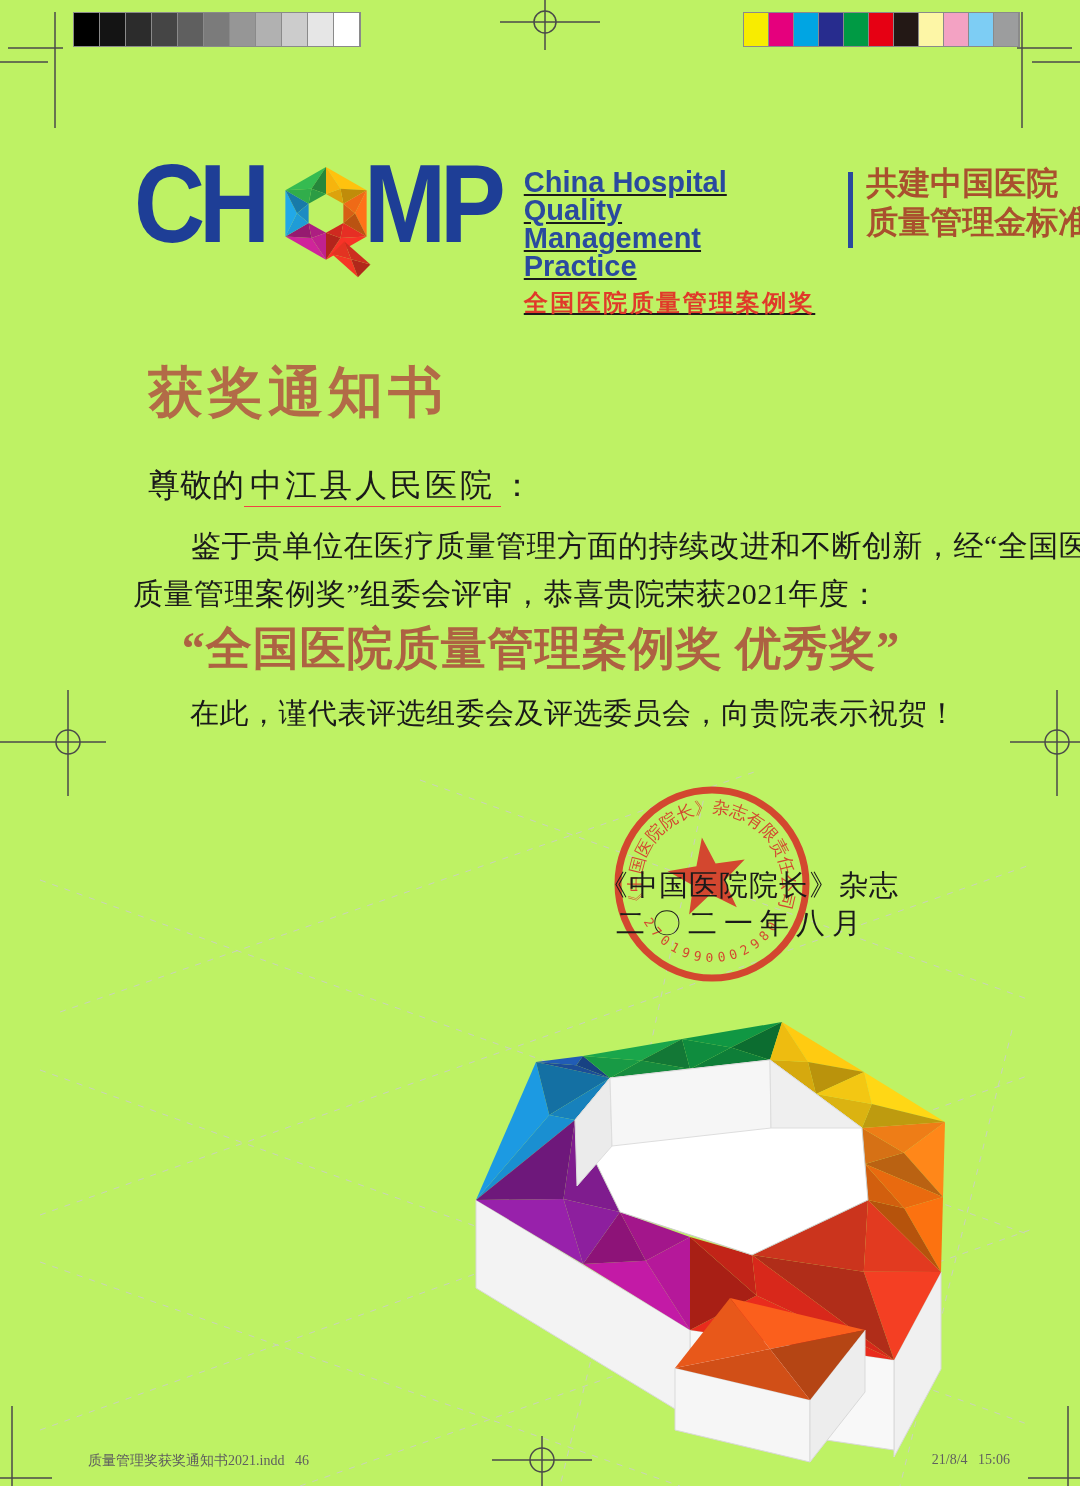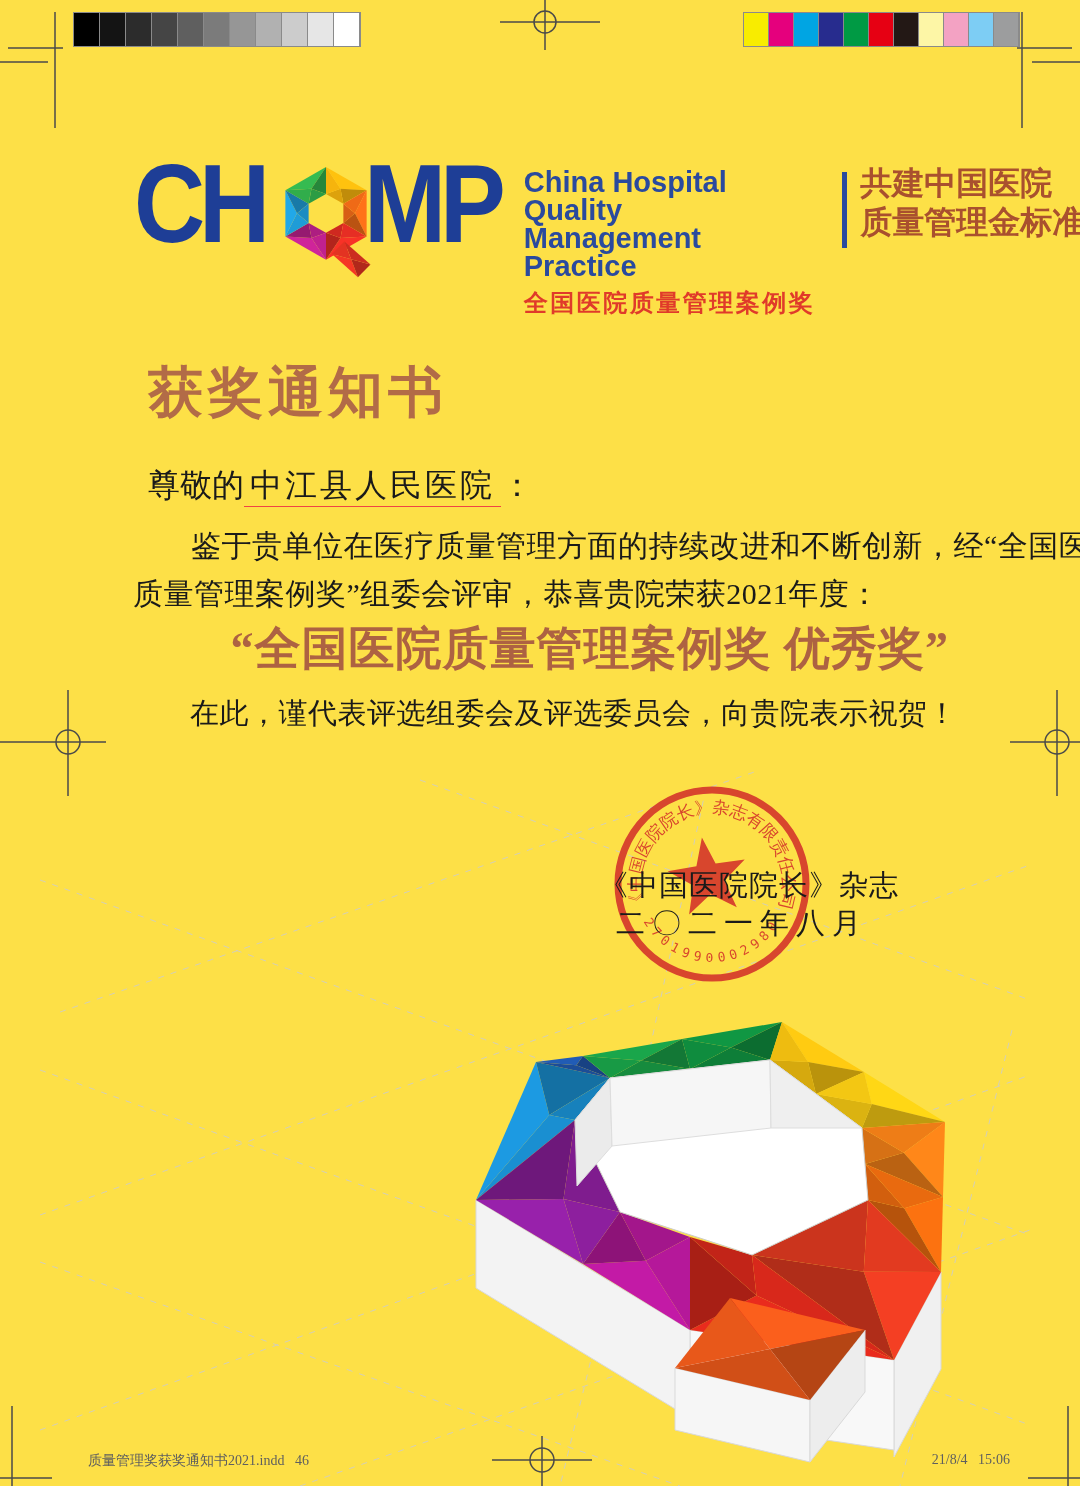--- a/index.html
+++ b/index.html
@@ -1,47 +1,47 @@
 <!DOCTYPE html>
 <html><head>
 <meta charset="utf-8">
 <style>
   html,body{margin:0;padding:0;background:#e9e9e9;}
-  .page{position:relative;width:1080px;height:1486px;background:#fde047;margin:0 auto;
+  .page{position:relative;width:1080px;height:1486px;background:#bef264;margin:0 auto;
         overflow:hidden;font-family:"Liberation Serif","DejaVu Serif",serif;color:#1a1a1a;}
   
   .cal-bar{position:absolute;top:12px;display:flex;border:1px solid #8a8a8a;}
   .cal-bar .cell{height:33px;border-right:1px solid #8a8a8a;}
   #grayscale-bar{left:73px;}
   #grayscale-bar .cell{width:25px;}
   #colorbar{left:743px;}
   #colorbar .cell{width:24px;}
   .marks-svg{position:absolute;left:0;top:0;width:1080px;height:1486px;pointer-events:none;z-index:6;}
   
   .header{position:absolute;left:134px;top:156px;height:130px;display:flex;align-items:flex-start;z-index:5;}
   .logo-letters{font-family:"Liberation Sans","DejaVu Sans",sans-serif;font-weight:bold;
                 font-size:112px;line-height:96px;letter-spacing:-7px;color:#1e3e96;
                 transform:scaleX(.88);transform-origin:left top;}
   .logo-q-wrap{width:116px;height:132px;margin:2px -20px 0 -14px;flex:0 0 auto;}
-  .logo-text-block{margin:12px 12px 0 6px;font-family:"Liberation Sans","DejaVu Sans",sans-serif;}
+  .logo-text-block{margin:12px 18px 0 6px;font-family:"Liberation Sans","DejaVu Sans",sans-serif;text-decoration:underline;}
   .logo-en{font-size:29px;line-height:28px;font-weight:bold;color:#2a4a9e;letter-spacing:0;}
   .logo-cn-sub{margin-top:7px;font-size:24px;font-weight:bold;color:#e03a2a;letter-spacing:2.5px;white-space:nowrap;}
   .logo-divider{width:5px;height:76px;background:#2a4a9e;margin:16px 13px 0 15px;flex:0 0 auto;}
   .slogan{margin-top:8px;font-family:"Liberation Sans","DejaVu Sans",sans-serif;
           font-weight:bold;font-size:32px;line-height:39px;color:#a9502e;white-space:nowrap;}
   
   .title{position:absolute;left:148px;top:356px;font-family:"Liberation Sans","DejaVu Sans",sans-serif;
          font-weight:bold;font-size:55px;letter-spacing:5px;color:#b26b47;z-index:5;}
   .salutation{position:absolute;left:148px;top:464px;font-size:32px;z-index:5;}
   .salutation .recipient{border-bottom:1px solid #ef4444;padding:0 6px 3px 6px;letter-spacing:3px;}
   .body-par{position:absolute;left:133px;top:522px;width:816px;font-size:30px;line-height:48px;
             letter-spacing:.5px;z-index:5;}
   .body-par .l1{text-indent:58px;white-space:nowrap;}
   .body-par .l2{white-space:nowrap;}
-  .award{position:absolute;left:133px;top:618px;width:816px;text-align:right;font-weight:bold;
+  .award{position:absolute;left:133px;top:618px;width:816px;text-align:center;font-weight:bold;
          font-size:46px;letter-spacing:1px;color:#ad6242;z-index:5;white-space:nowrap;}
   .congrats{position:absolute;left:190px;top:694px;font-size:29px;letter-spacing:.5px;z-index:5;}
   
   .sig-org{position:absolute;left:599px;top:866px;font-size:29px;letter-spacing:1px;z-index:5;}
   .sig-date{position:absolute;left:616px;top:904px;font-size:29px;letter-spacing:7px;z-index:5;}
   #stamp-svg{position:absolute;left:594px;top:766px;width:236px;height:240px;z-index:4;}
   
   #grid-svg{position:absolute;left:0;top:0;width:1080px;height:1486px;z-index:1;}
   #bigq-svg{position:absolute;left:440px;top:1000px;width:540px;height:470px;z-index:2;overflow:visible;}
   

